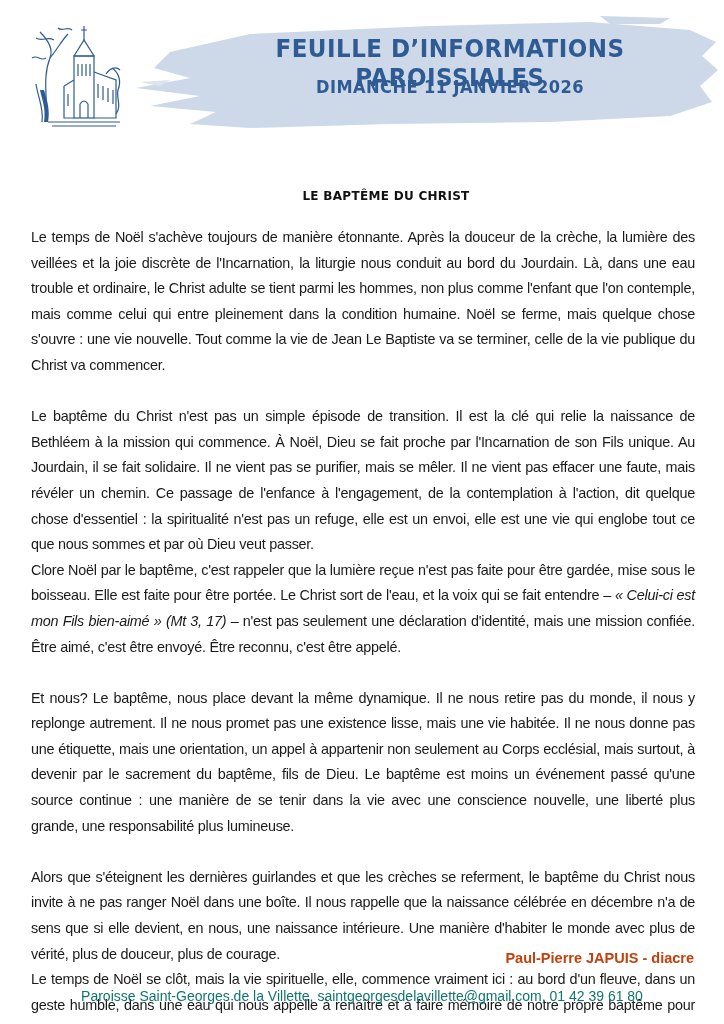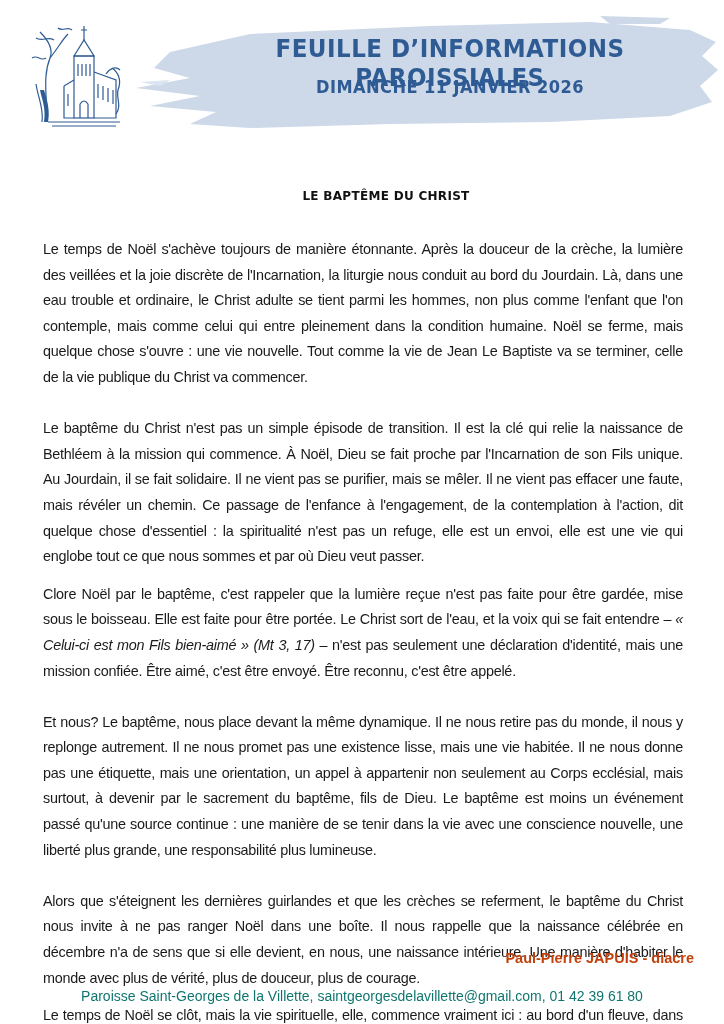--- a/index.html
+++ b/index.html
@@ -13,21 +13,21 @@
            letter-spacing: 0.5px; color: #2e5b94; transform: scaleX(0.92); transform-origin: center; }
   .subtitle { position: absolute; left: 190px; top: 76px; width: 520px; text-align: center;
               font-family: "DejaVu Sans", sans-serif; font-weight: bold; font-size: 18px;
               letter-spacing: 0.5px; color: #2e5b94; transform: scaleX(0.9); transform-origin: center; }
   .article-title { position: absolute; left: 0; top: 189px; width: 724px; text-align: center;
                    font-family: "DejaVu Sans", sans-serif; font-weight: bold; font-size: 12px;
                    color: #111; letter-spacing: 0.3px; padding-left: 24px; }
   .content { position: absolute; left: 31px; top: 225px; width: 664px;
              font-family: "Liberation Sans", sans-serif; font-size: 14.4px; line-height: 25.6px;
              text-align: justify; color: #1a1a1a; letter-spacing: -0.25px; }
-  .content p { margin: 12px; }
+  .content p { margin: 0; }
   .content p.gap { margin-top: 25.6px; }
   .content em { font-style: italic; }
   .signature { position: absolute; right: 30px; top: 950px; font-weight: bold; font-size: 14.5px;
                color: #c2410c; }
   .footer { position: absolute; left: 0; top: 988px; width: 724px; text-align: center;
             font-size: 14px; color: #0f766e; }
 </style>
 </head>
 <body>
 

